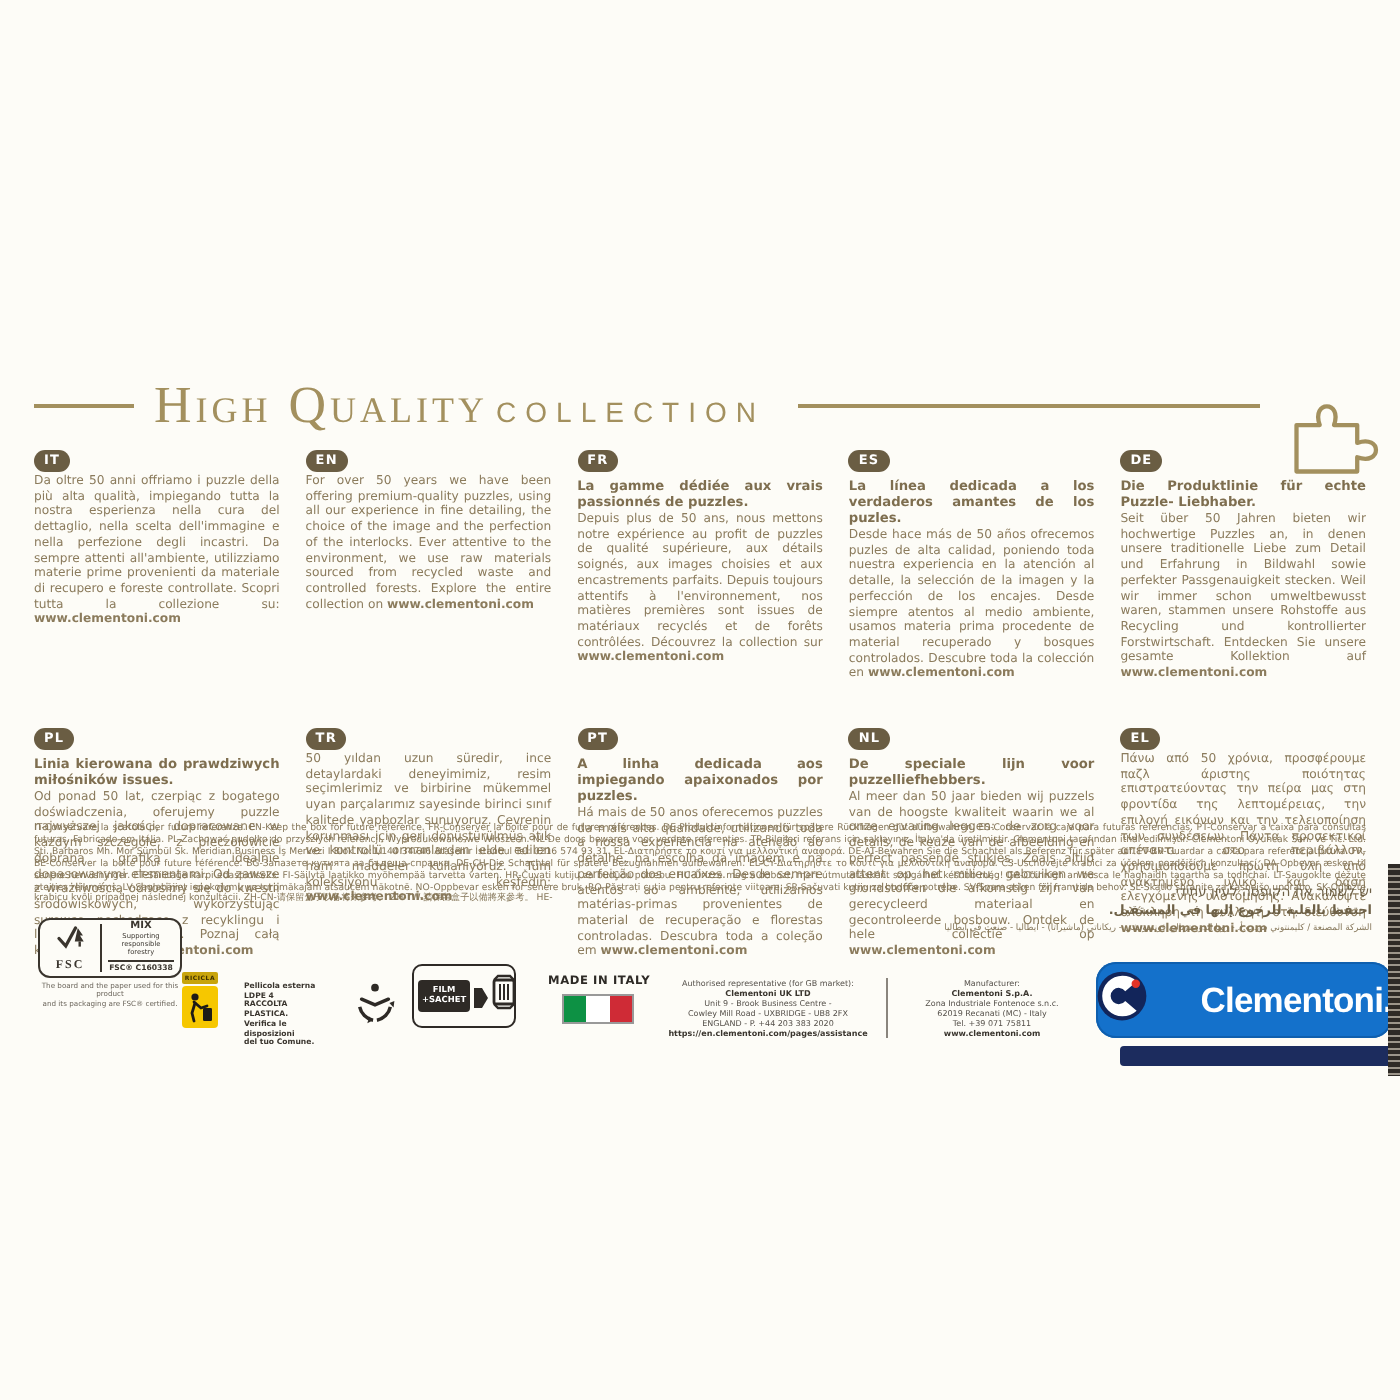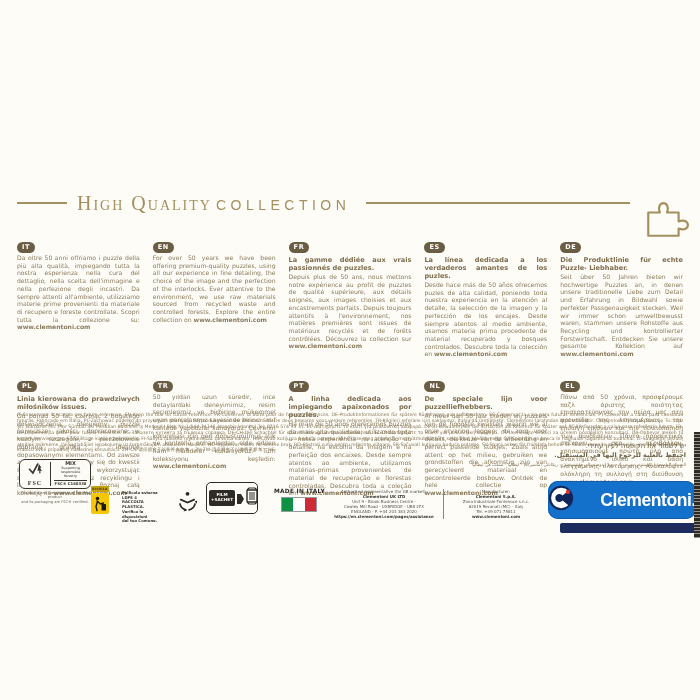--- a/index.html
+++ b/index.html
@@ -8,28 +8,28 @@
     background:#fdfcf7;
     font-family:"DejaVu Sans","Liberation Sans",sans-serif;
     color:#8b7b5c;
   }
   .sheet{position:relative;width:700px;height:700px;}
 
   
   .header{position:absolute;top:176px;left:17px;right:8px;display:flex;align-items:center;}
   .dash-left{width:50px;height:2px;background:#a3905e;flex:0 0 auto;}
   .title{display:flex;align-items:baseline;margin:0 10px;color:#a3905e;white-space:nowrap;}
-  .title-main{font-family:"Liberation Serif","DejaVu Serif",serif;font-variant:small-caps;font-size:20px;letter-spacing:2px;line-height:26px;}
+  .title-main{font-family:"Liberation Serif","DejaVu Serif",serif;font-variant:small-caps;font-size:26px;letter-spacing:2px;line-height:26px;}
   .title-sub{font-family:"Liberation Sans",sans-serif;text-transform:uppercase;font-size:14px;letter-spacing:4.5px;margin-left:4px;}
   .rule-right{flex:1 1 auto;height:2px;background:#a3905e;margin:0 12px 0 6px;}
   .puzzle-wrap{flex:0 0 auto;transform:translateY(16px);}
 
   
   .sections{
-    position:absolute;top:234px;left:17px;right:17px;
+    position:absolute;top:217px;left:17px;right:17px;
     display:grid;grid-template-columns:repeat(5,1fr);
     column-gap:13px;row-gap:15px;
   }
   .sec{min-height:86px;}
   .sec-badge{
     display:inline-block;background:#6a5d43;color:#fff;
     font-size:6.5px;font-weight:bold;letter-spacing:.6px;
     padding:2px 5px;border-radius:8px;line-height:7px;
   }
   .sec-head{font-weight:bold;font-size:6.6px;line-height:8px;margin-top:3px;color:#7e6e4f;text-align:justify;}

